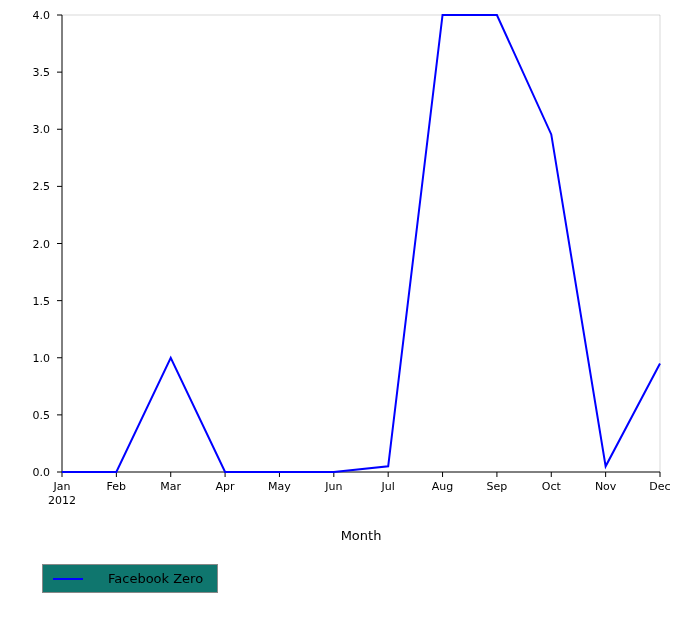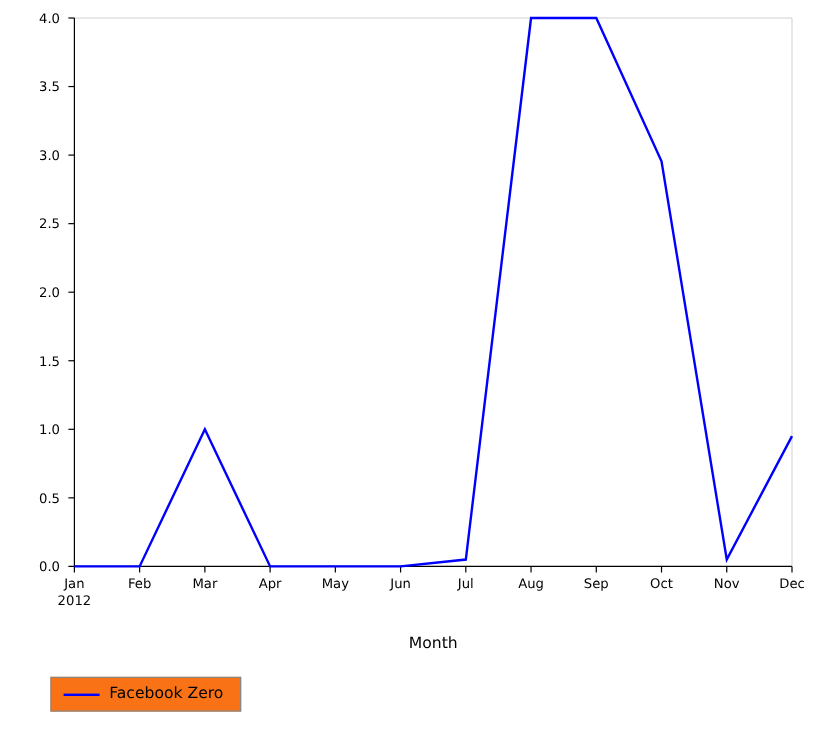--- a/index.html
+++ b/index.html
@@ -26,25 +26,25 @@
     }
     .tick-label {
       font-size: 11px;
       fill: #000;
     }
     .legend-box {
       position: absolute;
       bottom: 28px;
       left: 42px;
       border: 1px solid #888;
-      background: #f97316;
+      background: #0f766e;
       padding: 6px 14px 6px 10px;
       display: flex;
       align-items: center;
-      gap: 8px;
+      gap: 25px;
     }
     .legend-line {
       width: 30px;
       height: 2px;
       background: blue;
     }
     .legend-text {
       font-size: 13px;
       color: #000;
     }

